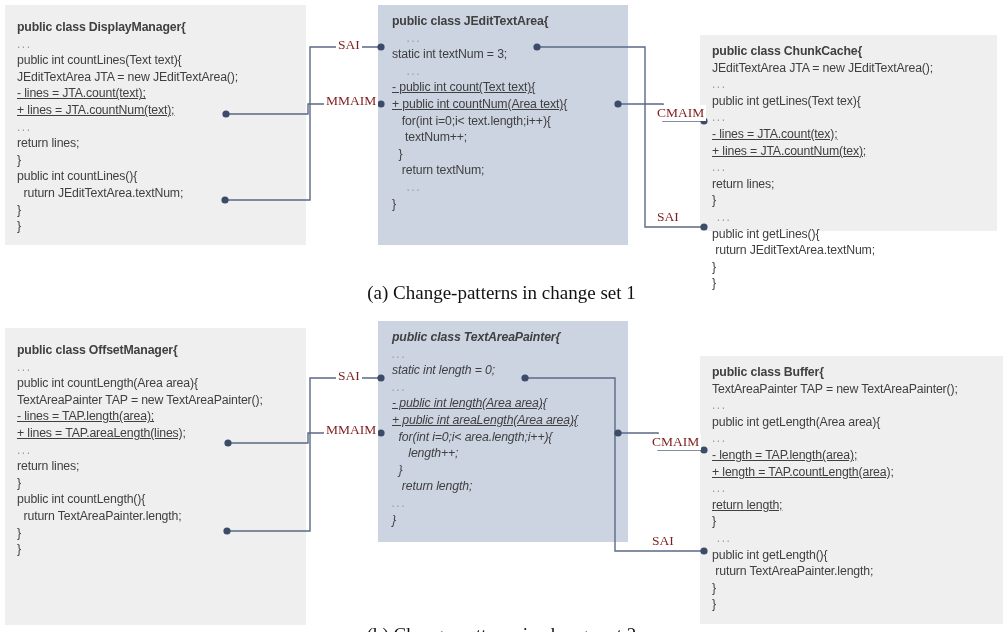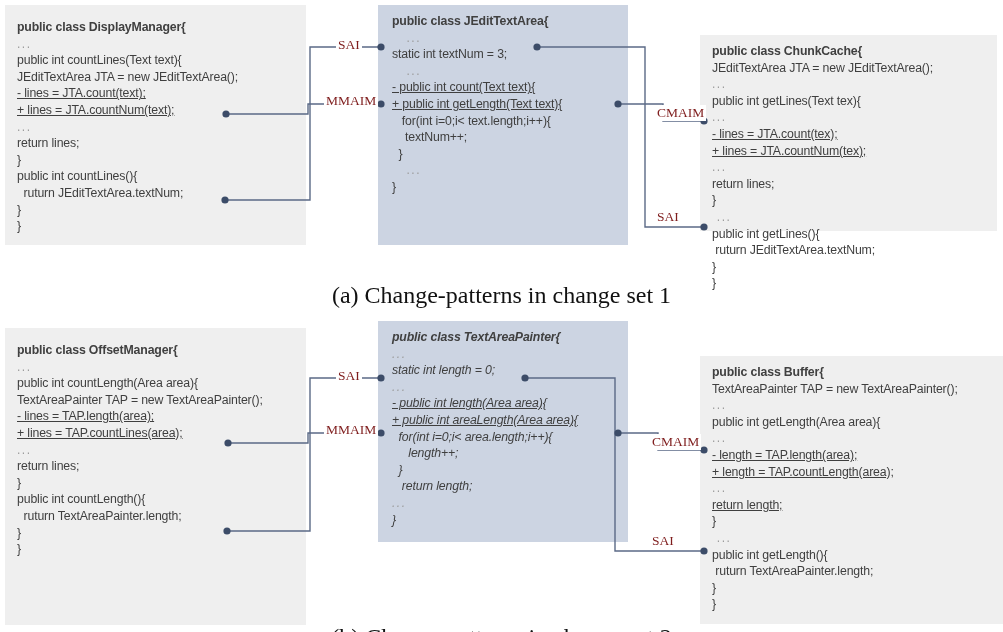--- a/index.html
+++ b/index.html
@@ -43,21 +43,21 @@
     padding:0 2px;
     white-space:nowrap;
     z-index:6;
   }
 
   .caption{
     position:absolute;
     width:1003px;
     text-align:center;
     font-family:"Liberation Serif", serif;
-    font-size:24px;
+    font-size:19px;
     color:#111111;
   }
 
   svg.wires{
     position:absolute;left:0;top:0;
     width:1003px;height:316px;
     overflow:visible;
     z-index:4;
     pointer-events:none;
   }
@@ -90,24 +90,25 @@
   </div>
 
   <div class="panel blue" style="left:378px;top:5px;width:250px;height:240px;">
     <div class="codebox" style="position:absolute;left:14px;top:8px;">
       <div class="codeline bold">public class JEditTextArea{</div>
       <div>
           <div class="codeline dots">   ...</div>
           <div class="codeline">static int textNum = 3;</div>
           <div class="codeline dots">   ...</div>
           <div class="codeline under">- public int count(Text text){</div>
-          <div class="codeline under">+ public int getLength(Text text){</div>
+          <div class="codeline under">+ public int countNum(Area text){</div>
           <div class="codeline">   for(int i=0;i&lt; text.length;i++){</div>
           <div class="codeline">    textNum++;</div>
           <div class="codeline">  }</div>
+          <div class="codeline">   return textNum;</div>
           <div class="codeline dots">   ...</div>
           <div class="codeline">}</div>
         </div>
     </div>
   </div>
 
   <div class="panel grey" style="left:700px;top:5px;width:297px;height:196px;margin-top:30px;">
     <div class="codebox" style="position:absolute;left:12px;top:8px;">
       <div class="codeline bold">public class ChunkCache{</div>
       <div>
@@ -160,21 +161,21 @@
 <div class="figure" id="fig-b">
 
   <div class="panel grey" style="left:5px;top:12px;width:301px;height:297px;">
     <div class="codebox" style="position:absolute;left:12px;top:14px;">
       <div class="codeline bold">public class OffsetManager{</div>
       <div>
           <div class="codeline dots">...</div>
           <div class="codeline">public int countLength(Area area){</div>
           <div class="codeline">TextAreaPainter TAP = new TextAreaPainter();</div>
           <div class="codeline under">- lines = TAP.length(area);</div>
-          <div class="codeline under">+ lines = TAP.countLines(area);</div>
+          <div class="codeline under">+ lines = TAP.areaLength(lines);</div>
           <div class="codeline dots">...</div>
           <div class="codeline">return lines;</div>
           <div class="codeline">}</div>
           <div class="codeline">public int countLength(){</div>
           <div class="codeline">  ruturn TextAreaPainter.length;</div>
           <div class="codeline">}</div>
           <div class="codeline">}</div>
         </div>
     </div>
   </div>

